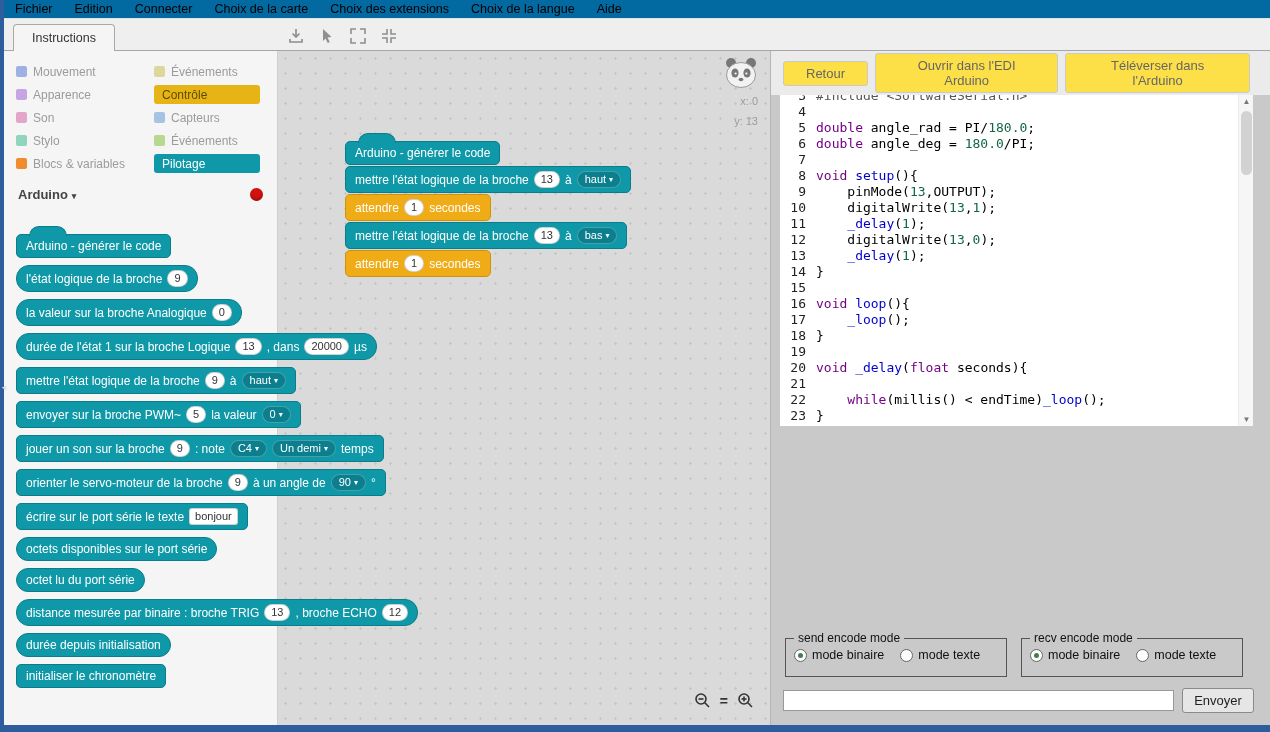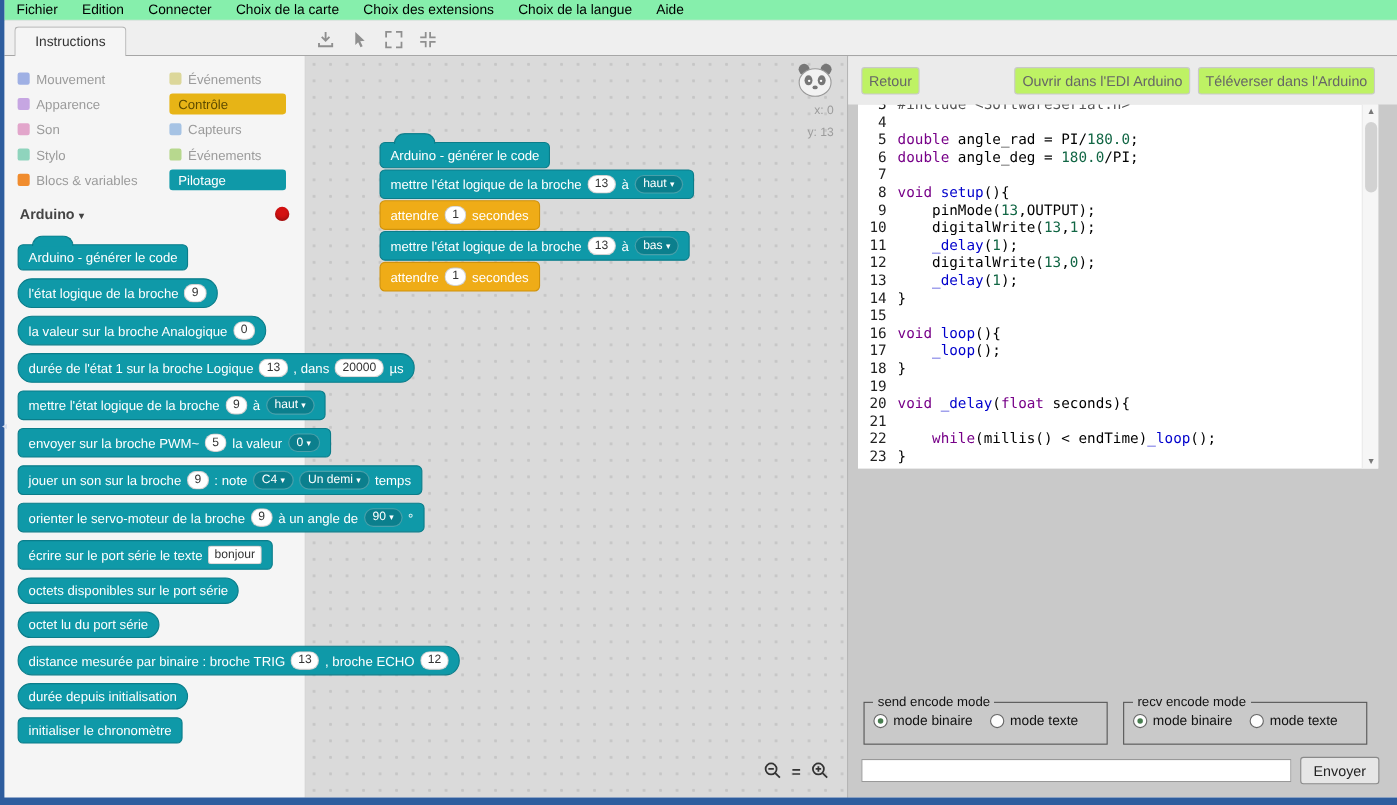--- a/index.html
+++ b/index.html
@@ -7,21 +7,21 @@
     --gold:#efac17; --gold-bd:#cf920c; --frame:#2e5d9e;
   }
   *{box-sizing:border-box;}
   html,body{margin:0;padding:0;}
   body{width:1270px;height:732px;position:relative;overflow:hidden;background:#fff;
        font-family:"Liberation Sans",sans-serif;font-size:12px;color:#222;}
 
   .frame-left{position:absolute;left:0;top:0;width:4px;height:732px;background:var(--frame);z-index:50;}
   .frame-bottom{position:absolute;left:0;bottom:0;width:1270px;height:7px;background:var(--frame);z-index:50;}
 
-  .menubar{position:absolute;left:4px;top:0;width:1266px;height:19px;background:#86efac;
+  .menubar{position:absolute;left:4px;top:0;width:1266px;height:19px;background:#0369a1;
            border-bottom:1px solid #e3e3e3;display:flex;align-items:center;}
   .menu-item{padding:2px 11px;font-size:12.5px;color:#000;cursor:default;white-space:nowrap;}
 
   .tabstrip{position:absolute;left:4px;top:19px;width:1266px;height:32px;background:#efefef;
             border-bottom:1px solid #a6a6a6;}
   .tab{position:absolute;left:9px;top:5px;height:28px;padding:6px 18px 0;background:#f5f5f5;
        border:1px solid #a8a8a8;border-bottom:1px solid #f5f5f5;border-radius:4px 4px 0 0;
        font-size:12.5px;color:#333;}
   .toolbar-icons{position:absolute;left:283px;top:5px;display:flex;gap:13px;align-items:center;height:24px;}
   .tbicon{display:inline-flex;width:18px;height:18px;cursor:pointer;}
@@ -43,21 +43,21 @@
   .status-dot{width:13px;height:13px;border-radius:50%;background:#d41111;box-shadow:inset 0 -2px 3px rgba(0,0,0,.25);}
   .blocks{margin:10px 0 0 12px;display:flex;flex-direction:column;align-items:flex-start;gap:7px;position:relative;z-index:6;}
 
   
   .block{position:relative;display:flex;align-items:center;gap:5px;padding:4px 9px;color:#fff;
          font-size:12px;white-space:nowrap;width:max-content;cursor:grab;}
   .block.teal{background:var(--teal);border:1px solid var(--teal-bd);}
   .block.gold{background:var(--gold);border:1px solid var(--gold-bd);}
   .block.oval{border-radius:13px;}
   .block.stack{border-radius:5px;}
-  .block.hat{border-radius:5px;margin-top:8px;}
+  .block.hat{border-radius:5px;margin-top:20px;}
   .block.hat::before{content:'';position:absolute;top:-9px;left:12px;width:36px;height:9px;
          background:inherit;border:1px solid var(--teal-bd);border-bottom:none;border-radius:18px 18px 0 0;}
   .seg{pointer-events:none;}
   .arg{display:inline-flex;align-items:center;font-size:11px;line-height:15px;cursor:pointer;}
   .arg.num{background:#fff;color:#333;border-radius:10px;padding:0 6px;min-width:10px;justify-content:center;
            border:1px solid rgba(0,0,0,.18);}
   .arg.drop{background:var(--teal-dk);color:#fff;border-radius:10px;padding:0 7px;border:1px solid rgba(255,255,255,.25);}
   .arg .caret{font-size:8px;margin-left:3px;}
   .arg.tinput{background:#fff;color:#333;border-radius:3px;padding:0 5px;border:1px solid rgba(0,0,0,.18);}
 
@@ -67,22 +67,22 @@
   .script{position:absolute;left:67px;top:70px;display:flex;flex-direction:column;align-items:flex-start;}
   .script .block{margin-bottom:1px;}
   .sprite-info{position:absolute;top:6px;right:12px;text-align:right;}
   .coords{font-size:11px;color:#9c9c9c;line-height:15px;margin-top:5px;}
   .zoombar{position:absolute;right:16px;bottom:16px;display:flex;align-items:center;gap:9px;color:#333;}
   .zbtn{display:inline-flex;align-items:center;cursor:pointer;font-size:14px;font-weight:bold;color:#333;}
 
   
   .codepanel{position:absolute;left:766px;top:0;right:0;bottom:0;background:#c9c9c9;border-left:1px solid #b5b5b5;}
   .cp-top{height:44px;background:#ebebeb;display:flex;align-items:center;padding:0 20px 0 12px;gap:7px;}
-  .cpbtn{background:#bef264;border:1px solid #c9c9c9;border-radius:3px;color:#666;font-size:13px;
-         padding:4px 6px;cursor:pointer;font-family:"Liberation Sans",sans-serif;}
+  .cpbtn{background:#fde047;border:1px solid #c9c9c9;border-radius:3px;color:#666;font-size:13px;
+         padding:4px 22px;cursor:pointer;font-family:"Liberation Sans",sans-serif;}
   .cpbtn.right{margin-left:auto;}
   .code-editor{position:absolute;left:9px;top:44px;width:473px;height:331px;background:#fff;overflow:hidden;}
   .code-lines{padding:0 0 0 4px;}
   .code-lines .cline:first-child{margin-top:-7px;}
   .cline{display:flex;height:16px;line-height:16px;font-family:"DejaVu Sans Mono",monospace;font-size:13px;}
   .gut{width:22px;text-align:right;color:#222;flex:none;margin-right:10px;}
   .ct{white-space:pre;color:#000;}
   .c-kw{color:#770088;} .c-num{color:#116644;} .c-meta{color:#555;margin-top:24px;} .c-fn{color:#0000cc;}
   .cm-scroll{position:absolute;top:0;right:0;width:15px;height:100%;background:#f6f6f6;border-left:1px solid #ececec;}
   .cm-arrow{position:absolute;left:0;width:15px;text-align:center;font-size:8px;color:#777;cursor:pointer;}

